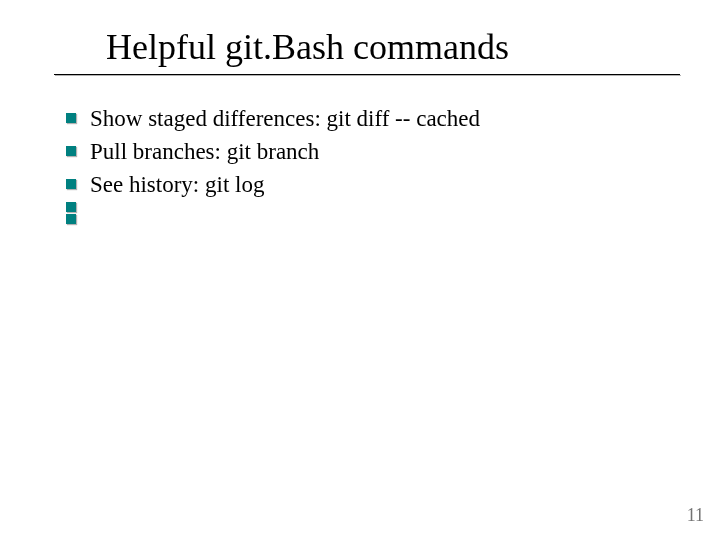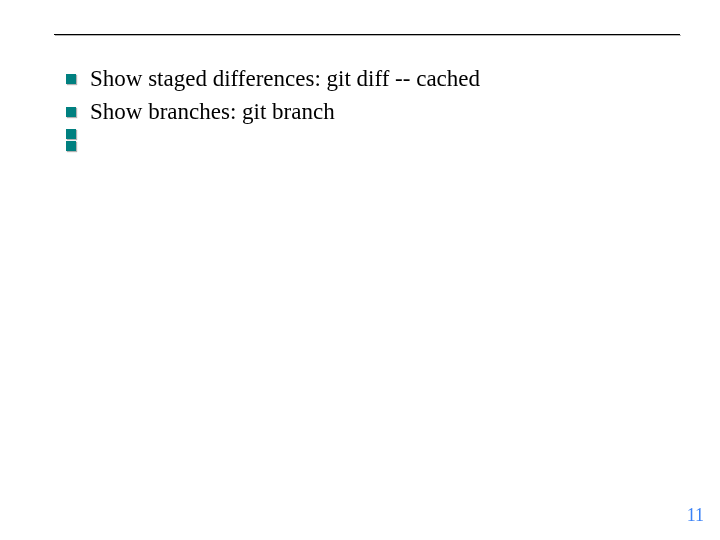--- a/index.html
+++ b/index.html
@@ -59,39 +59,44 @@
     }
     .bullet-text {
       font-size: 23px;
       color: #000;
     }
     .page-number {
       position: absolute;
       bottom: 14px;
       right: 16px;
       font-size: 18px;
-      color: #3b82f6;
+      color: #737373;
       margin-top: 12px;
     }
   </style>
 </head>
 <body>
 
 <div class="slide">
   <div class="title-wrap">
+    <div class="title">Helpful git.Bash commands</div>
     <div class="title-underline"></div>
   </div>
   <div class="content">
     <div class="bullet-item">
       <span class="bullet-icon"></span>
       <span class="bullet-text">Show staged differences: git diff -- cached</span>
     </div>
     <div class="bullet-item">
       <span class="bullet-icon"></span>
-      <span class="bullet-text">Show branches: git branch</span>
+      <span class="bullet-text">Pull branches: git branch</span>
+    </div>
+    <div class="bullet-item">
+      <span class="bullet-icon"></span>
+      <span class="bullet-text">See history: git log</span>
     </div>
     <div class="bullet-item">
       <span class="bullet-icon"></span>
     </div>
     <div class="bullet-item">
       <span class="bullet-icon"></span>
     </div>
   </div>
   <div class="page-number">11</div>
 </div>

